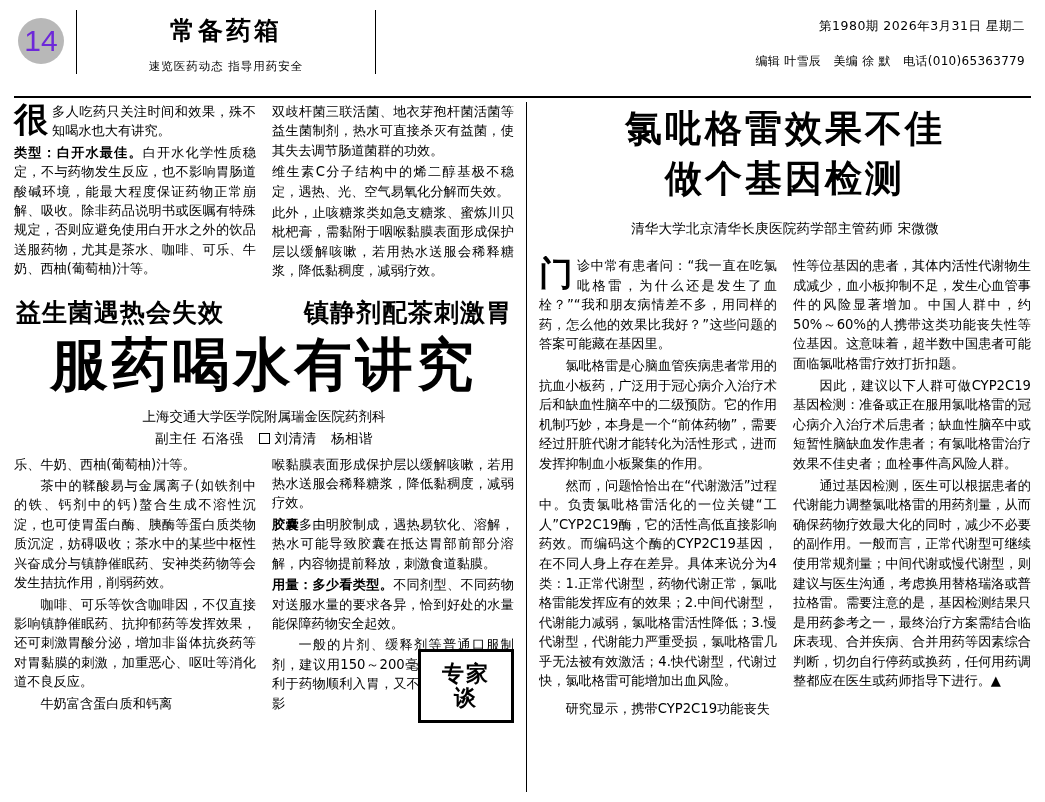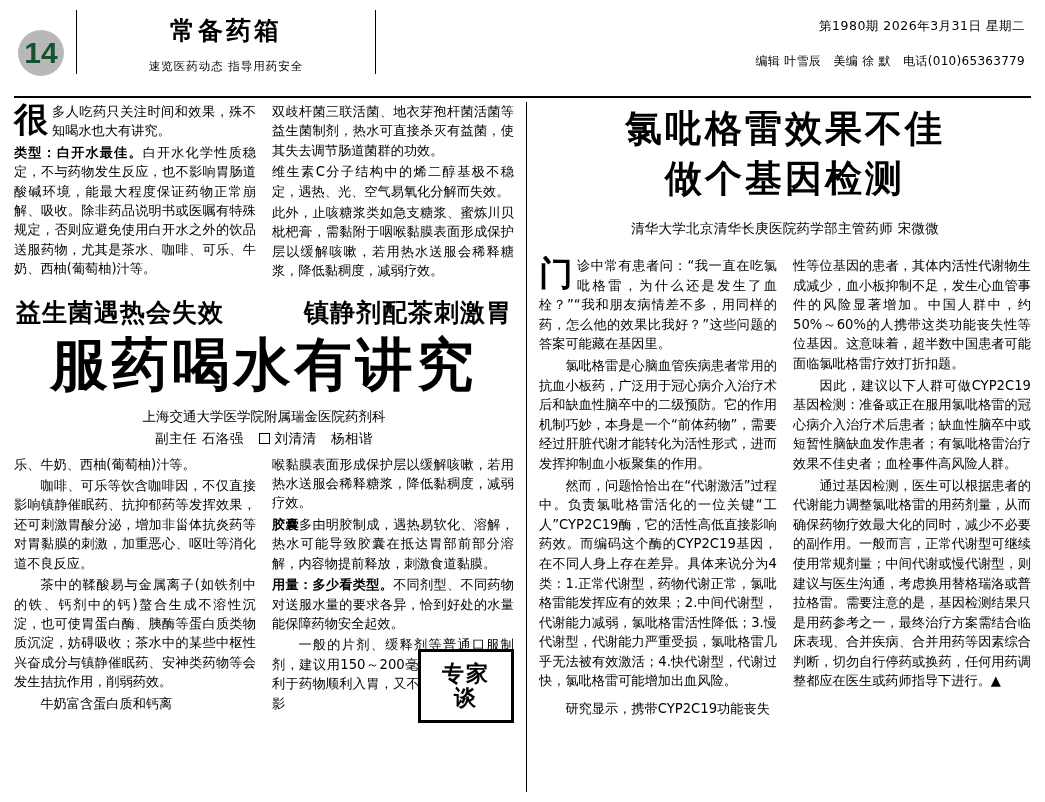--- a/index.html
+++ b/index.html
@@ -9,24 +9,24 @@
     color:#000;
     overflow:hidden;
     position:relative;
   }
   .page{position:relative;width:1045px;height:802px;box-sizing:border-box;padding:10px 14px 0 14px;}
 
   
   .masthead{display:flex;align-items:flex-start;height:78px;position:relative;}
   .page-num{
     width:46px;height:46px;border-radius:50%;
-    background:#b8b8b8;color:#14532d;
-    font-size:30px;font-weight:bold;
+    background:#b8b8b8;color:#6d28d9;
+    font-size:30px;font-weight:normal;
     display:flex;align-items:center;justify-content:center;
-    margin-top:20px;margin-left:4px;margin-right:12px;
+    margin-top:8px;margin-left:4px;margin-right:12px;
     font-family:"Liberation Sans",sans-serif;
   }
   .mast-left{width:300px;padding-top:4px;}
   .logo-row{display:flex;align-items:center;gap:6px;}
   .logo-mark{width:14px;height:14px;border:2px solid #000;box-sizing:border-box;}
   .logo-text{font-size:25px;font-weight:bold;letter-spacing:1px;font-family:"DejaVu Sans",sans-serif;}
   .site-row{margin-top:12px;font-size:12.5px;letter-spacing:.5px;}
   .site-row .lbl{font-weight:bold;}
   .mast-center{
     width:300px;text-align:center;padding-top:4px;
@@ -149,24 +149,24 @@
             <span class="checkbox"></span><span>刘清清</span>
             &nbsp;&nbsp;<span>杨相谐</span>
           </div>
         </div>
       </div>
 
       <div class="cols2 clip" style="height:268px;">
         <div class="col">
           <div class="para">乐、牛奶、西柚(葡萄柚)汁等。</div>
           <div class="para" style="text-indent:2em;">
+            <span>茶中的鞣酸易与金属离子(如铁剂中的铁、钙剂中的钙)螯合生成不溶性沉淀，也可使胃蛋白酶、胰酶等蛋白质类物质沉淀，妨碍吸收；茶水中的某些中枢性兴奋成分与镇静催眠药、安神类药物等会发生拮抗作用，削弱药效。</span>
+          </div>
+          <div class="para" style="text-indent:2em;">
             <span>咖啡、可乐等饮含咖啡因，不仅直接影响镇静催眠药、抗抑郁药等发挥效果，还可刺激胃酸分泌，增加非甾体抗炎药等对胃黏膜的刺激，加重恶心、呕吐等消化道不良反应。</span>
-          </div>
-          <div class="para" style="text-indent:2em;">
-            <span>茶中的鞣酸易与金属离子(如铁剂中的铁、钙剂中的钙)螯合生成不溶性沉淀，也可使胃蛋白酶、胰酶等蛋白质类物质沉淀，妨碍吸收；茶水中的某些中枢性兴奋成分与镇静催眠药、安神类药物等会发生拮抗作用，削弱药效。</span>
           </div>
           <div class="para footer-frag" style="text-indent:2em;">
             <span>牛奶富含蛋白质和钙离</span>
           </div>
         </div>
         <div class="col" style="position:relative;">
           <div class="para">喉黏膜表面形成保护层以缓解咳嗽，若用热水送服会稀释糖浆，降低黏稠度，减弱疗效。</div>
           <div class="para">
             <span class="bold-lead">胶囊</span><span>多由明胶制成，遇热易软化、溶解，热水可能导致胶囊在抵达胃部前部分溶解，内容物提前释放，刺激食道黏膜。</span>
           </div>

